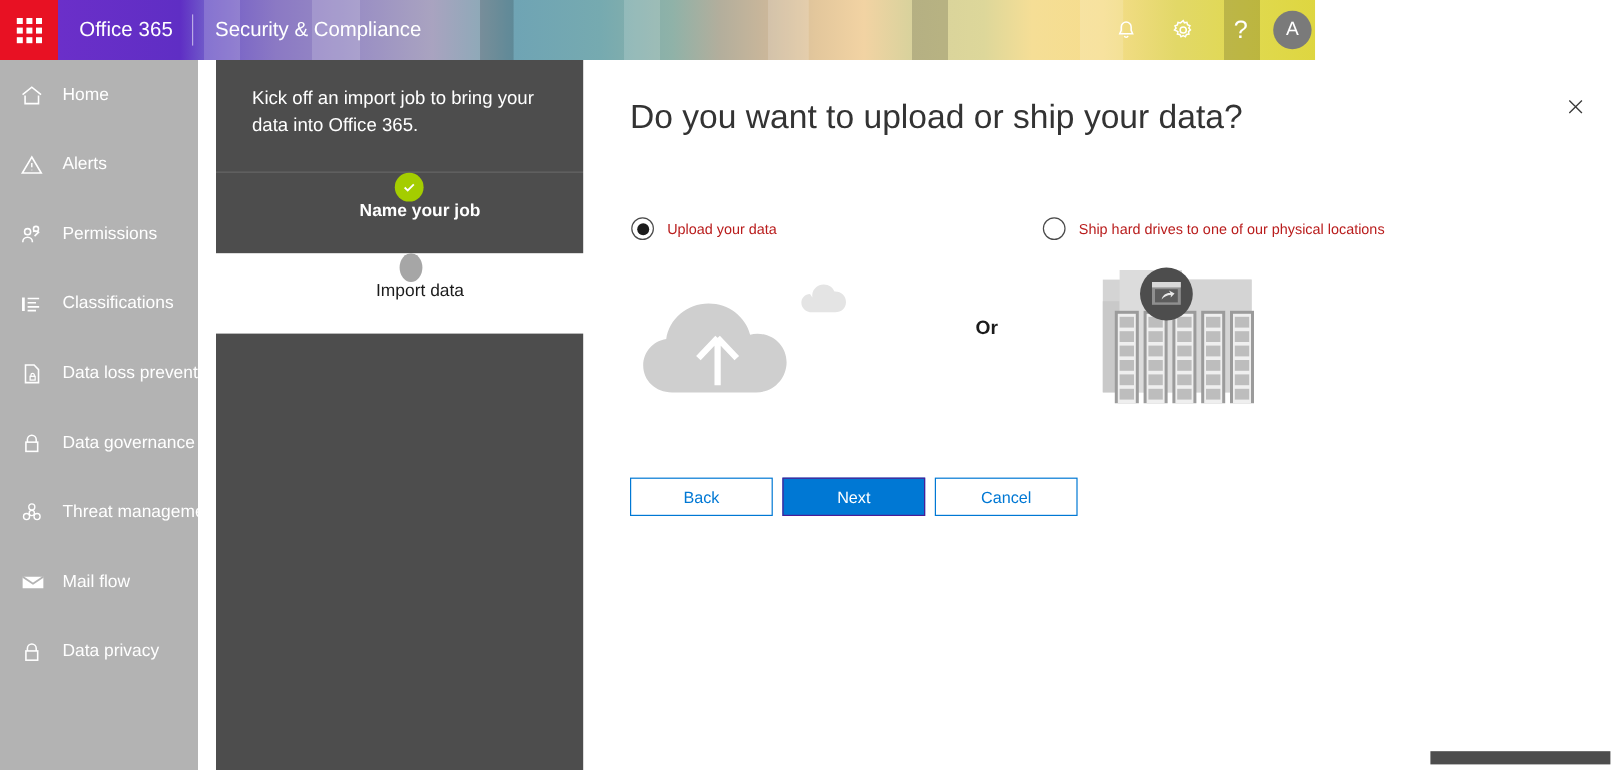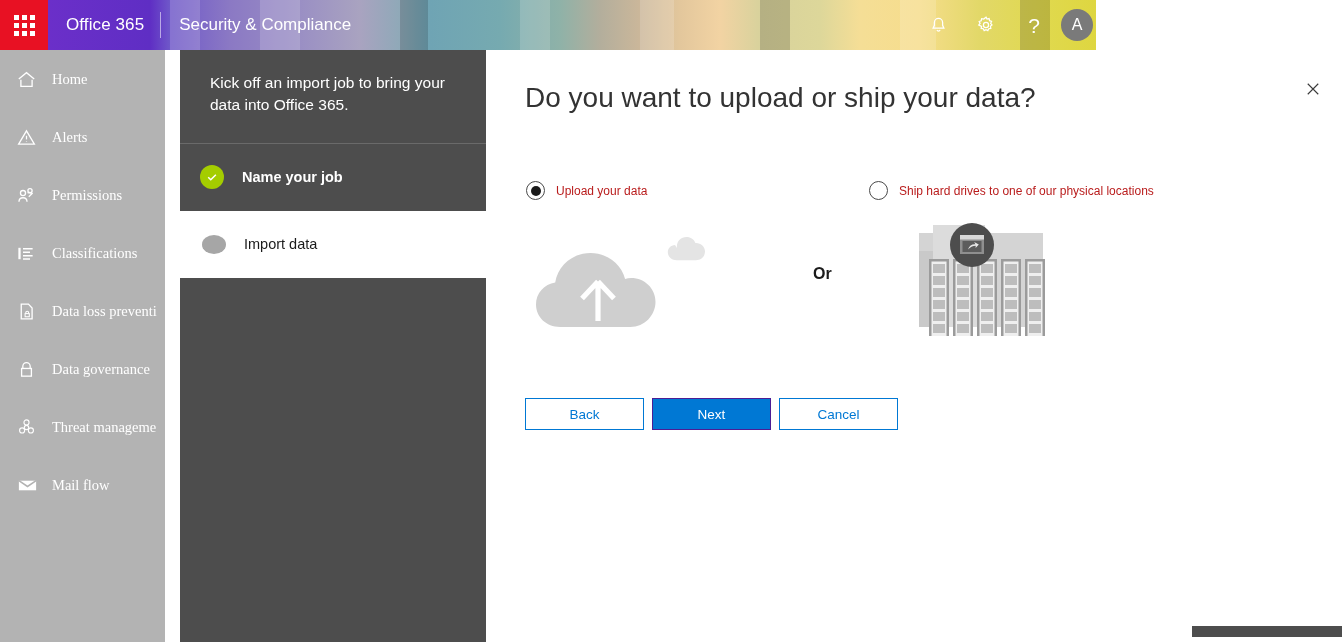--- a/index.html
+++ b/index.html
@@ -100,35 +100,36 @@
   .nav-item {
     height: 58px; display: flex; align-items: center;
     padding-left: 16px; color: #ffffff; font-size: 14.5px;
     white-space: nowrap; overflow: hidden;
   }
   .nav-ico {
     width: 30px; flex: 0 0 30px; display: flex; align-items: center;
     justify-content: flex-start; color: #fff;
   }
   .nav-ico svg { display: block; }
-  .nav-label { padding-left: 6px; font-family: Liberation Serif, serif; }
+  .nav-label { padding-left: 6px; }
 
   
   .wizard {
     position: absolute; left: 180px; top: 50px; width: 320px; height: 592px;
     background: #4d4d4d;
   }
   .wizard-intro {
     padding: 22px 26px 0 30px; color: #ffffff;
     font-size: 15.5px; line-height: 1.45;
   }
   .wizard-sep { height: 1px; background: #6a6a6a; margin-top: 26px; }
   .wiz-step {
     height: 67px; display: flex; align-items: center; padding-left: 20px;
     font-size: 14.5px;
+    flex-direction: column;
   }
   .wiz-step.done { color: #ffffff; font-weight: bold; background: #4d4d4d; }
   .wiz-step.active { color: #1b1b1b; background: #ffffff; font-weight: normal; }
   .step-bullet { width: 24px; height: 24px; flex: 0 0 24px; margin-right: 18px; position: relative; }
   .step-bullet.check {
     border-radius: 50%; background: #a4cd00;
     display: flex; align-items: center; justify-content: center;
   }
   .step-bullet.check svg { display: block; }
   .step-bullet.dot { border-radius: 50%; background: #a6a6a6; width: 19px; height: 19px; margin-left: 2px; }
@@ -334,20 +335,29 @@
     <div class="nav-item">
       <span class="nav-ico">
         <svg width="23" height="23" viewBox="0 0 24 24" fill="#fff" stroke="none">
           <path d="M3 7h18v10H3z"></path>
           <path d="M3 7l9 6 9-6" fill="none" stroke="#b3b3b3" stroke-width="1.6"></path>
         </svg>
       </span>
       <span class="nav-label">Mail flow</span>
     </div>
 
+    <div class="nav-item">
+      <span class="nav-ico">
+        <svg width="21" height="21" viewBox="0 0 24 24" fill="none" stroke="#fff" stroke-width="1.5">
+          <path d="M7.8 10.8V8.4a4.2 4.2 0 0 1 8.4 0v2.4"></path>
+          <rect x="6.4" y="10.8" width="11.2" height="8.8"></rect>
+        </svg>
+      </span>
+      <span class="nav-label">Data privacy</span>
+    </div>
   </nav>
 
   <aside class="wizard">
     <div class="wizard-intro">Kick off an import job to bring your data into Office 365.</div>
     <div class="wizard-sep"></div>
 
     <div class="wiz-step done">
       <span class="step-bullet check">
         <svg width="14" height="14" viewBox="0 0 24 24" fill="none" stroke="#ffffff" stroke-width="2.6">
           <path d="M5.5 12.4l4.4 4.3L18.6 8"></path>

